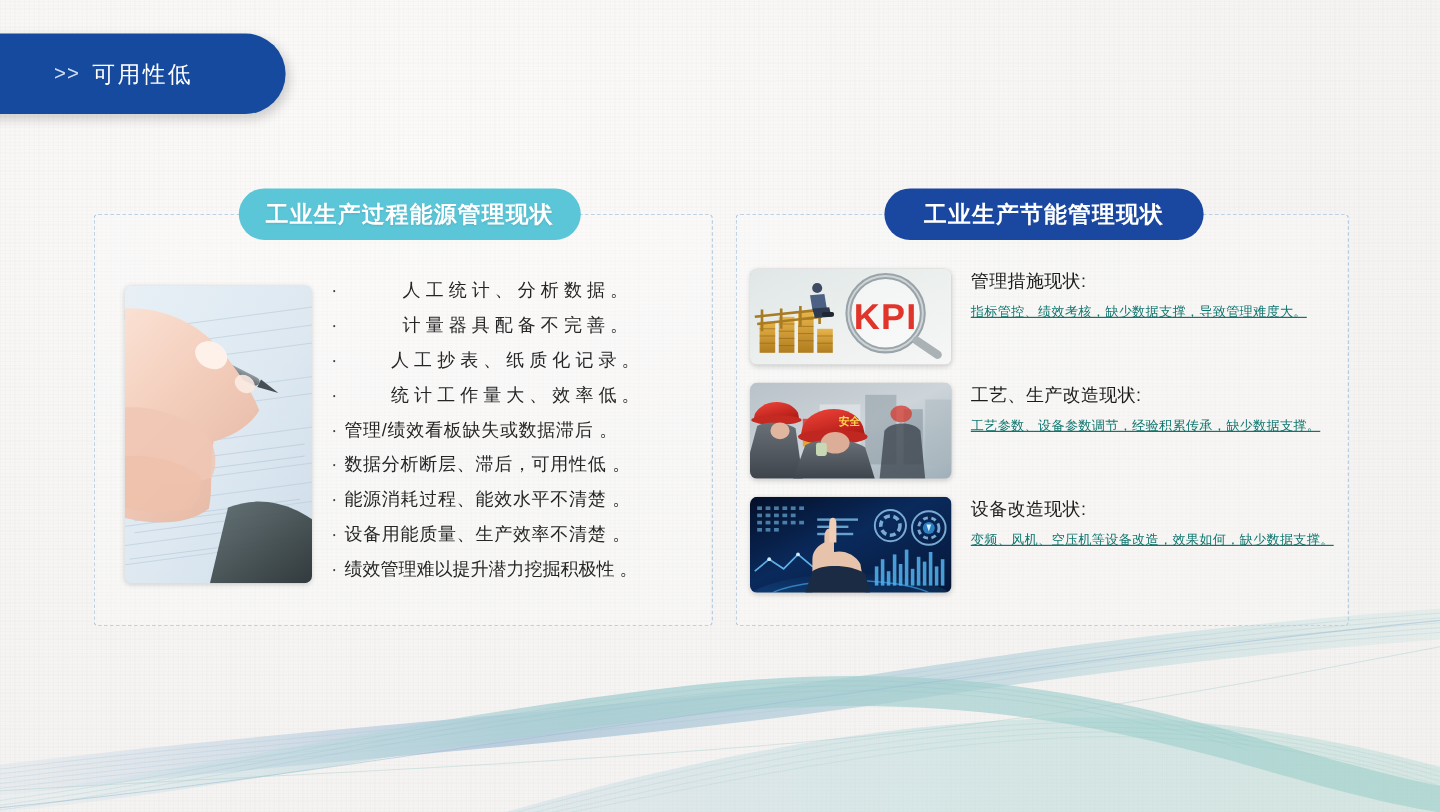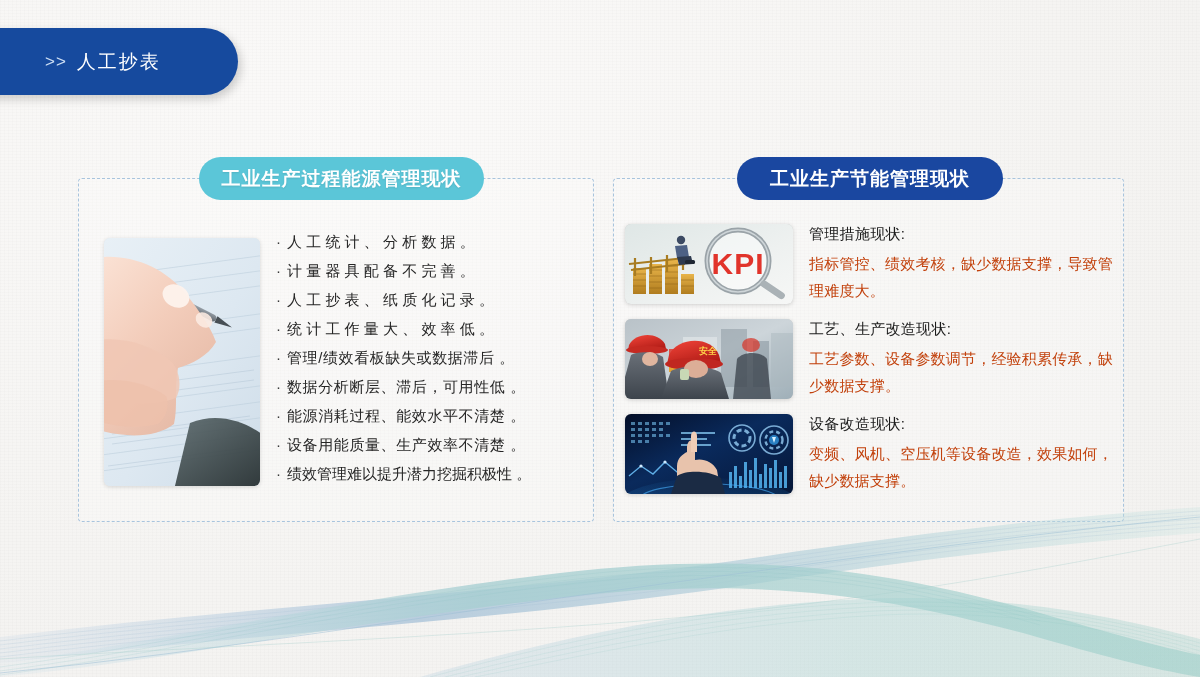--- a/index.html
+++ b/index.html
@@ -110,21 +110,21 @@
     color: #3a3a3a;
     font-size: 15px;
     line-height: 1;
   }
   .bullet-text {
     flex: 1 1 auto;
     white-space: nowrap;
     color: #262626;
   }
   
-  .bullet-row.wide .bullet-text { letter-spacing: 4.2px; }
+  .bullet-row.wide .bullet-text { letter-spacing: 4.2px; text-align: center; }
   .bullet-row.med  .bullet-text { letter-spacing: 0.6px; }
   .bullet-row.tight .bullet-text { letter-spacing: 0px; }
 
   
   .rblock {
     position: absolute;
     left: 625px;
     width: 490px;
     display: flex;
     gap: 16px;
@@ -142,42 +142,43 @@
     background: #ccc;
   }
   .thumb svg { display: block; width: 100%; height: 100%; }
 
   .rtext { flex: 1 1 auto; padding-top: 1px; }
   .rtext-title {
     font-size: 15px; font-weight: normal; color: #1c1c1c;
     margin-bottom: 7px; letter-spacing: 0.3px;
   }
   .rtext-body {
-    font-size: 15px; color: #c2410c; line-height: 1.78;
+    font-size: 11px; color: #0f766e; line-height: 1.78;
     letter-spacing: 0.2px;
+    text-decoration: underline;
   }
 
   
   .wave-wrap {
     position: absolute;
     left: 0; bottom: 0;
     width: 1200px; height: 190px;
     pointer-events: none;
   }
   .wave-wrap svg { display: block; width: 100%; height: 100%; }
 </style>
 </head>
 <body>
 
 <div class="bg-texture"></div>
 
 <div class="header-tab">
   <div class="header-tab-inner">
     <span class="header-chevrons">&gt;&gt;</span>
-    <span class="header-title">人工抄表</span>
+    <span class="header-title">可用性低</span>
   </div>
 </div>
 
 <div class="panel panel-left"></div>
 
 <div class="pill pill-cyan">工业生产过程能源管理现状</div>
 
 <div class="photo-hand">
   <svg viewBox="0 0 156 248" preserveAspectRatio="xMidYMid slice" aria-hidden="true">
     <defs>

